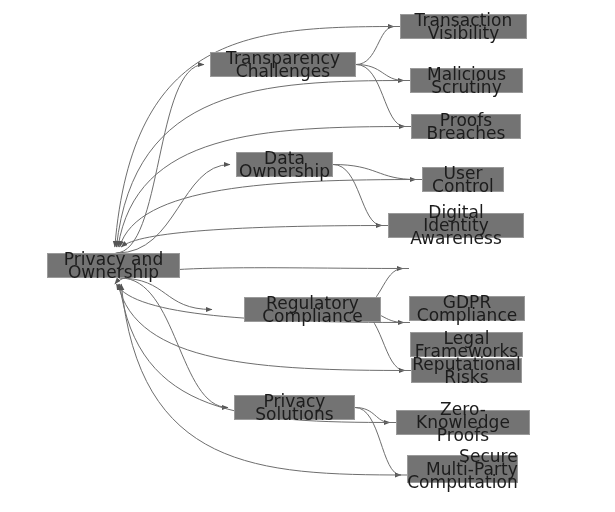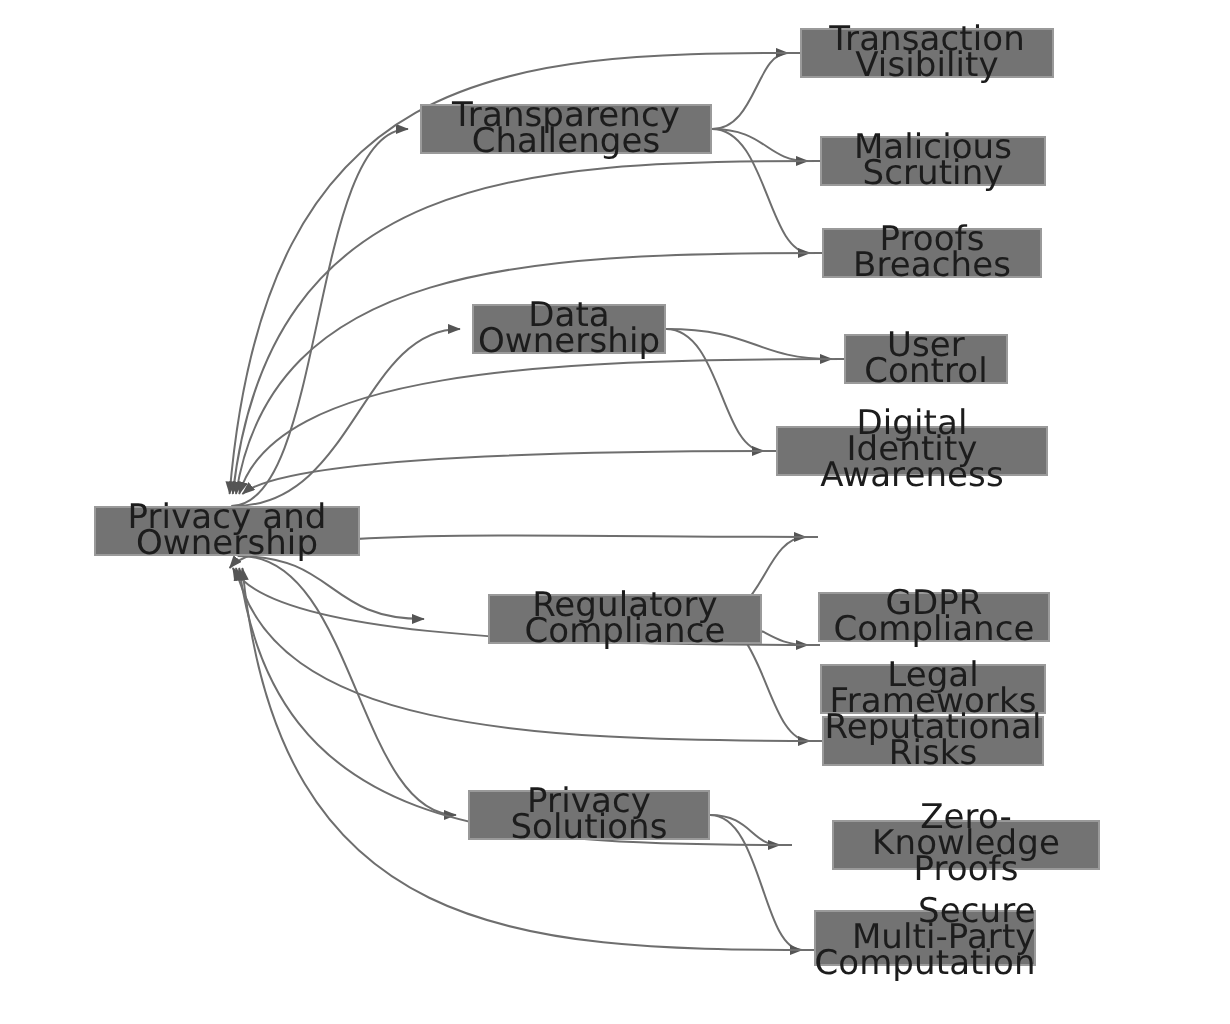--- a/index.html
+++ b/index.html
@@ -87,17 +87,17 @@
       <div class="node" style="left: 218px; top: 297px; width: 137px; height: 25px; margin-left: 26px;">Regulatory Compliance</div>
       <div class="node" style="left: 234px; top: 395px; width: 121px; height: 25px;">Privacy Solutions</div>
       <div class="node" style="left: 400px; top: 14px; width: 127px; height: 25px;">Transaction Visibility</div>
       <div class="node" style="left: 410px; top: 68px; width: 113px; height: 25px;">Malicious Scrutiny</div>
       <div class="node" style="left: 411px; top: 114px; width: 110px; height: 25px;">Proofs Breaches</div>
       <div class="node" style="left: 422px; top: 167px; width: 82px; height: 25px;">User Control</div>
       <div class="node" style="left: 388px; top: 213px; width: 136px; height: 25px;">Digital Identity Awareness</div>
       <div class="node" style="left: 409px; top: 256px; width: 116px; height: 25px; margin-top: 40px;">GDPR Compliance</div>
       <div class="node" style="left: 410px; top: 310px; width: 113px; height: 25px; margin-top: 22px;">Legal Frameworks</div>
       <div class="node" style="left: 411px; top: 358px; width: 111px; height: 25px;">Reputational Risks</div>
-      <div class="node" style="left: 416px; top: 410px; width: 134px; height: 25px;">Zero-Knowledge Proofs</div>
+      <div class="node" style="left: 396px; top: 410px; width: 134px; height: 25px;">Zero-Knowledge Proofs</div>
       <div class="node" style="left: 407px; top: 455px; width: 111px; height: 28px; text-align: right;">Secure Multi-Party
 Computation</div>
     </div>
 </div>
 
 </body></html>

